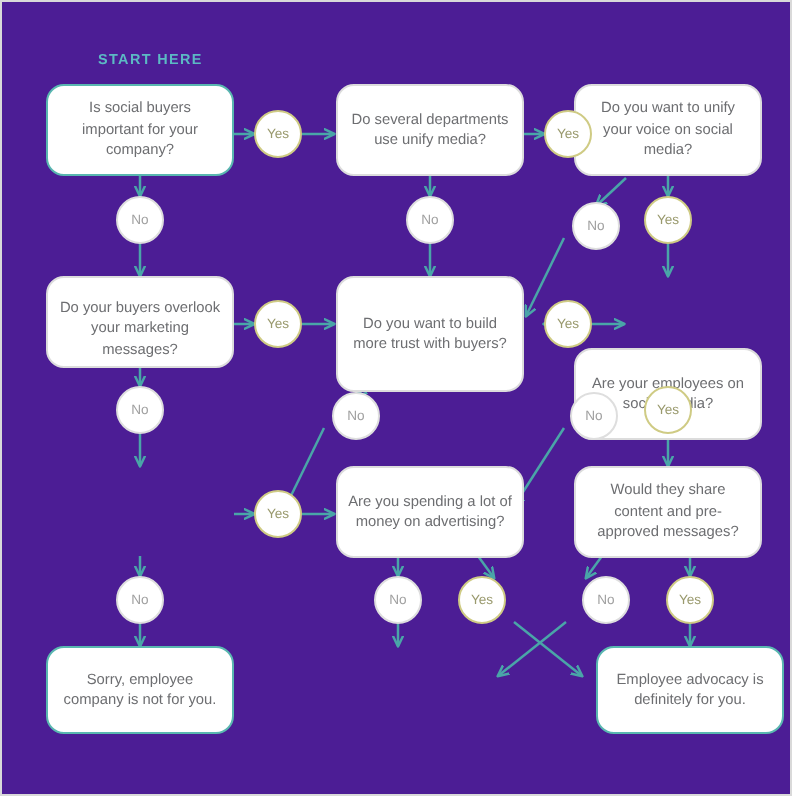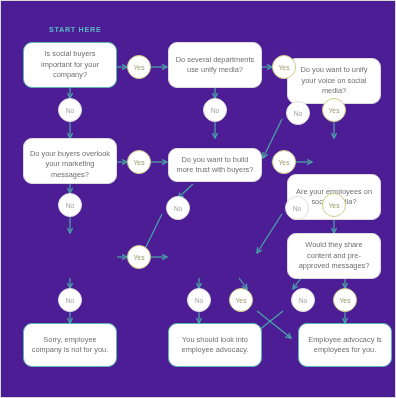--- a/index.html
+++ b/index.html
@@ -104,46 +104,46 @@
   </svg>
 
   <div id="start-here">START HERE</div>
 
   <div class="node accent" style="left:22px;top:41px;width:94px;height:46px;">
     <span>Is social buyers important for your company?</span>
   </div>
   <div class="node" style="left:167px;top:41px;width:94px;height:46px;">
     <span>Do several departments use unify media?</span>
   </div>
-  <div class="node" style="left:286px;top:57px;width:94px;height:46px;">
+  <div class="node" style="left:286px;top:41px;width:94px;height:46px;">
     <span>Do you want to unify your voice on social media?</span>
   </div>
 
   <div class="node" style="left:22px;top:137px;width:94px;height:46px;align-items:flex-end;">
     <span>Do your buyers overlook your marketing messages?</span>
   </div>
-  <div class="node" style="left:167px;top:137px;width:94px;height:34px;margin-top:10px;">
+  <div class="node" style="left:167px;top:137px;width:94px;height:58px;">
     <span>Do you want to build more trust with buyers?</span>
   </div>
   <div class="node" style="left:286px;top:137px;width:94px;height:46px;margin-top:36px;">
     <span>Are your employees on social media?</span>
   </div>
 
+  <div class="node" style="left:167px;top:232px;width:94px;height:46px;">
+    <span>Are you spending a lot of money on advertising?</span>
+  </div>
   <div class="node" style="left:286px;top:232px;width:94px;height:46px;">
     <span>Would they share content and pre-approved messages?</span>
   </div>
 
   <div class="node accent" style="left:22px;top:322px;width:94px;height:44px;">
     <span>Sorry, employee company is not for you.</span>
   </div>
-  <div class="node accent" style="left:167px;top:322px;width:94px;height:44px;">
-    <span>You should look into employee advocacy.</span>
-  </div>
   <div class="node accent" style="left:297px;top:322px;width:94px;height:44px;">
-    <span>Employee advocacy is employees for you.</span>
+    <span>Employee advocacy is definitely for you.</span>
   </div>
 
   <div class="badge yes" style="left:126px;top:54px;">Yes</div>
   <div class="badge no" style="left:57px;top:97px;">No</div>
   <div class="badge yes" style="left:271px;top:54px;">Yes</div>
   <div class="badge no" style="left:202px;top:97px;">No</div>
   <div class="badge no" style="left:285px;top:100px;">No</div>
   <div class="badge yes" style="left:321px;top:97px;">Yes</div>
 
   <div class="badge yes" style="left:126px;top:149px;">Yes</div>

